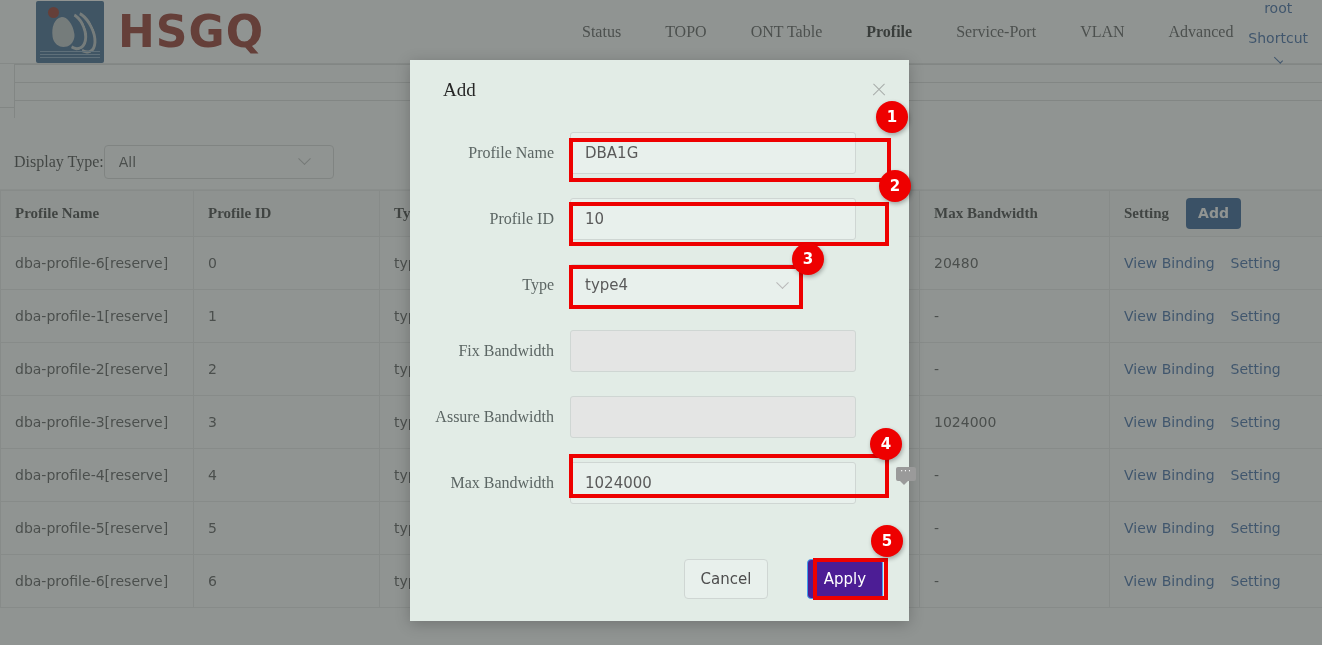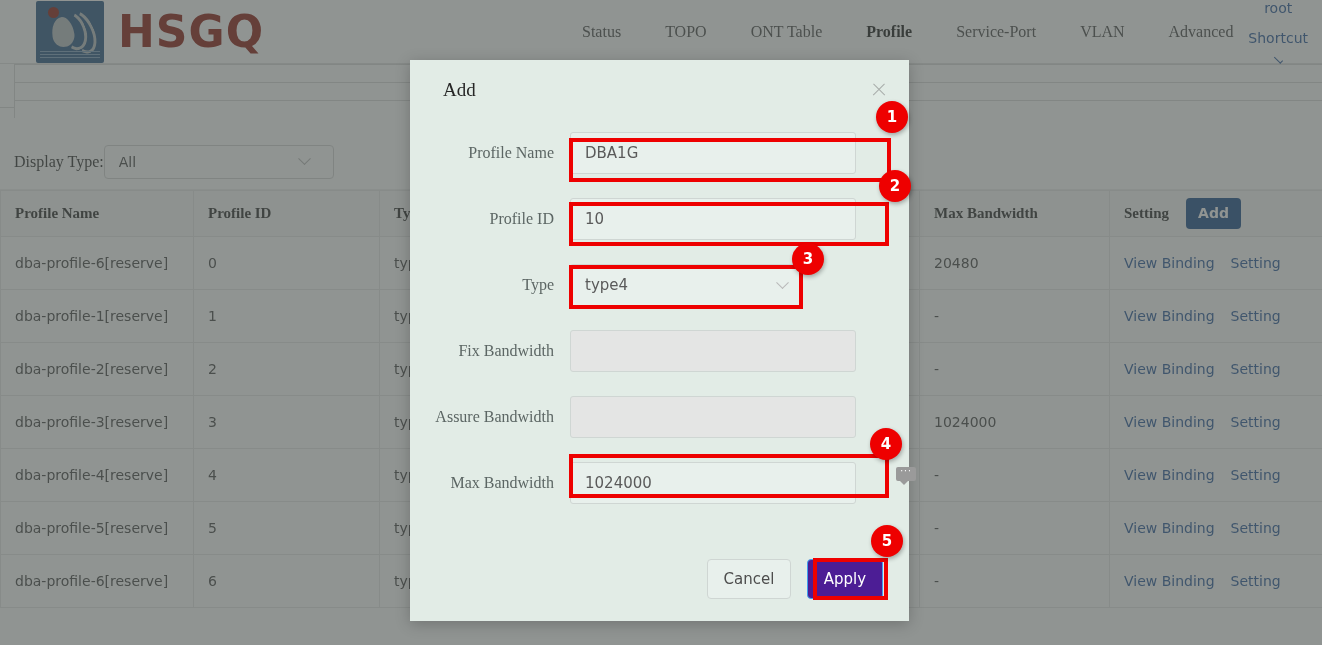--- a/index.html
+++ b/index.html
@@ -387,21 +387,21 @@
     display: flex; justify-content: flex-end;
     padding-right: 26px;
     gap: 16px;
   }
   .btn {
     height: 40px;
     border-radius: 4px;
     font-family: "DejaVu Sans", sans-serif;
     font-size: 15px;
     cursor: pointer;
-    display: flex; align-items: center; justify-content: center;
+    display: flex; align-items: center; justify-content: center; margin-left: 23px;
   }
   .btn-cancel {
     width: 84px;
     background: #e8f0ec;
     border: 1px solid #cfd6d3;
     color: #4d4d4d;
   }
   .btn-apply {
     width: 76px;
     background: #4c1d95;

